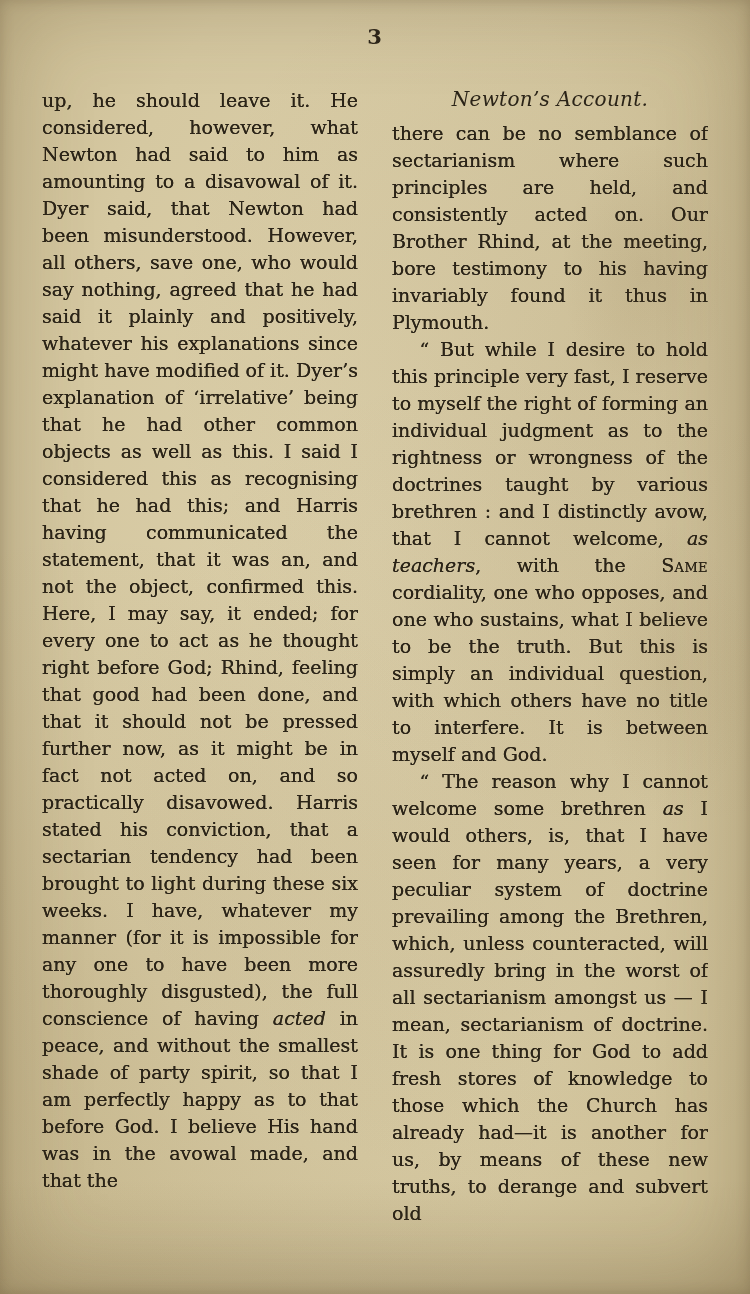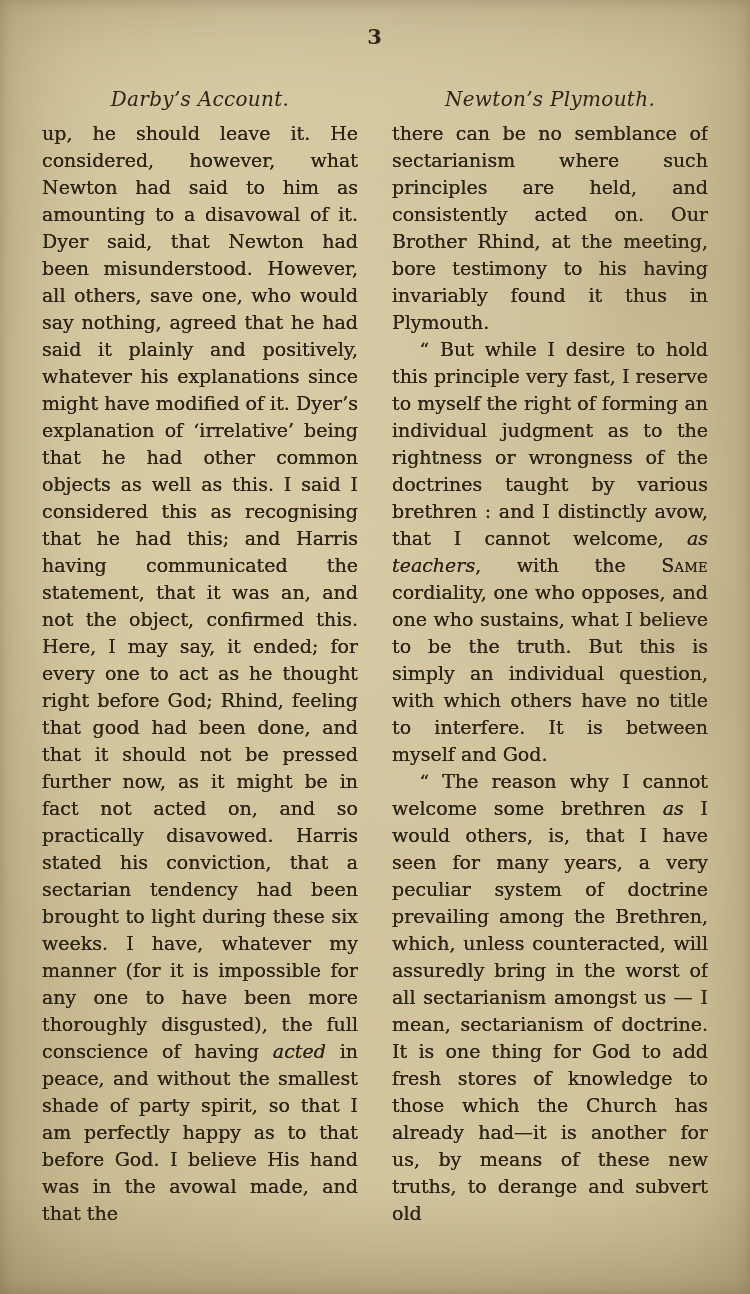--- a/index.html
+++ b/index.html
@@ -85,28 +85,27 @@
 <div class="page">
   <div class="stain s1"></div>
   <div class="stain s2"></div>
   <div class="stain s3"></div>
 
   <div class="page-number">3</div>
 
   <div class="columns">
 
     <section class="column">
-      <h2 class="col-header">Darby’s Account.</h2>
       <div class="col-body">
           <p>up, he should leave it. He considered, however, what Newton had said to him as amounting to a disavowal of it. Dyer said, that Newton had been misunderstood. However, all others, save one, who would say nothing, agreed that he had said it plainly and positively, whatever his explanations since might have modified of it. Dyer’s explanation of ‘irrelative’ being that he had other common objects as well as this. I said I considered this as recognising that he had this; and Harris having communicated the statement, that it was an, and not the object, confirmed this. Here, I may say, it ended; for every one to act as he thought right before God; Rhind, feeling that good had been done, and that it should not be pressed further now, as it might be in fact not acted on, and so practically disavowed. Harris stated his conviction, that a sectarian tendency had been brought to light during these six weeks. I have, whatever my manner (for it is impossible for any one to have been more thoroughly disgusted), the full conscience of having <i>acted</i> in peace, and without the smallest shade of party spirit, so that I am perfectly happy as to that before God. I believe His hand was in the avowal made, and that the</p>
         </div>
     </section>
 
     <section class="column">
-      <h2 class="col-header">Newton’s Plymouth.</h2>
+      <h2 class="col-header">Newton’s Account.</h2>
       <div class="col-body">
           <p>there can be no semblance of sectarianism where such principles are held, and consistently acted on. Our Brother Rhind, at the meeting, bore testimony to his having invariably found it thus in Plymouth.</p>
           <p>“ But while I desire to hold this principle very fast, I reserve to myself the right of forming an individual judgment as to the rightness or wrongness of the doctrines taught by various brethren : and I distinctly avow, that I cannot welcome, <i>as teachers</i>, with the <span class="sc">Same</span> cordiality, one who opposes, and one who sustains, what I believe to be the truth. But this is simply an individual question, with which others have no title to interfere. It is between myself and God.</p>
           <p>“ The reason why I cannot welcome some brethren <i>as</i> I would others, is, that I have seen for many years, a very peculiar system of doctrine prevailing among the Brethren, which, unless counteracted, will assuredly bring in the worst of all sectarianism amongst us — I mean, sectarianism of doctrine. It is one thing for God to add fresh stores of knowledge to those which the Church has already had—it is another for us, by means of these new truths, to derange and subvert old</p>
         </div>
     </section>
 
   </div>
 </div>
 

